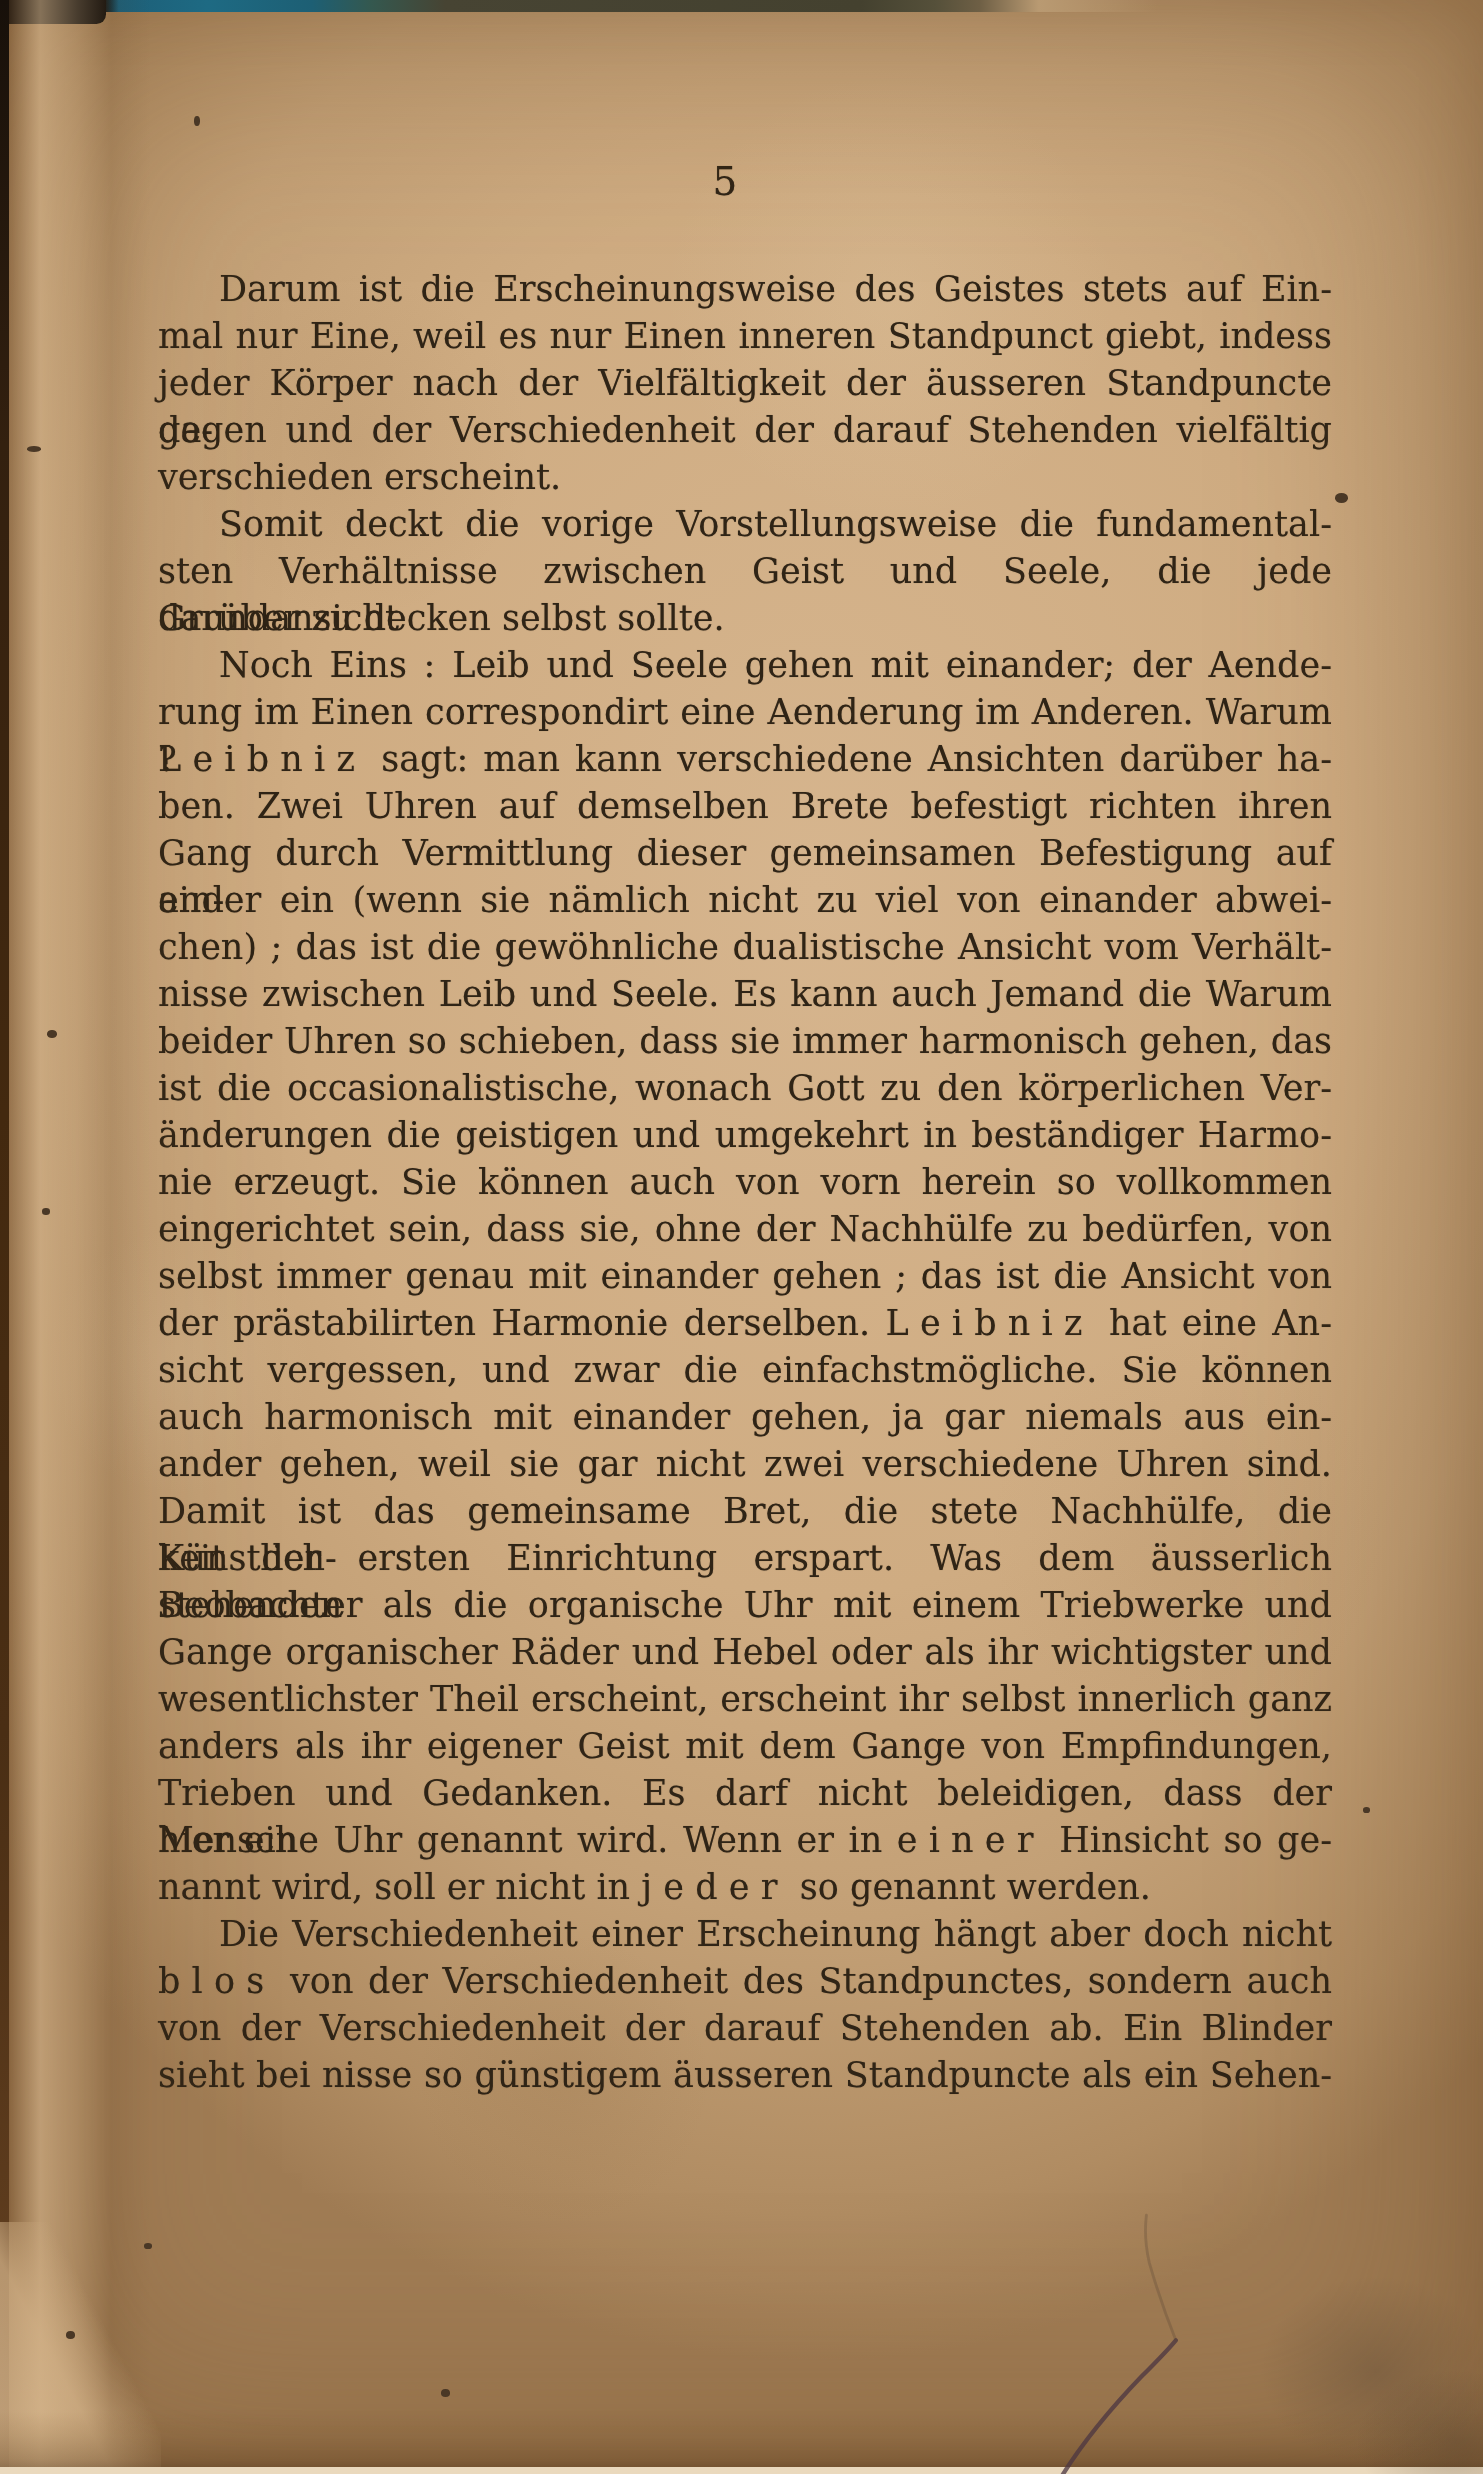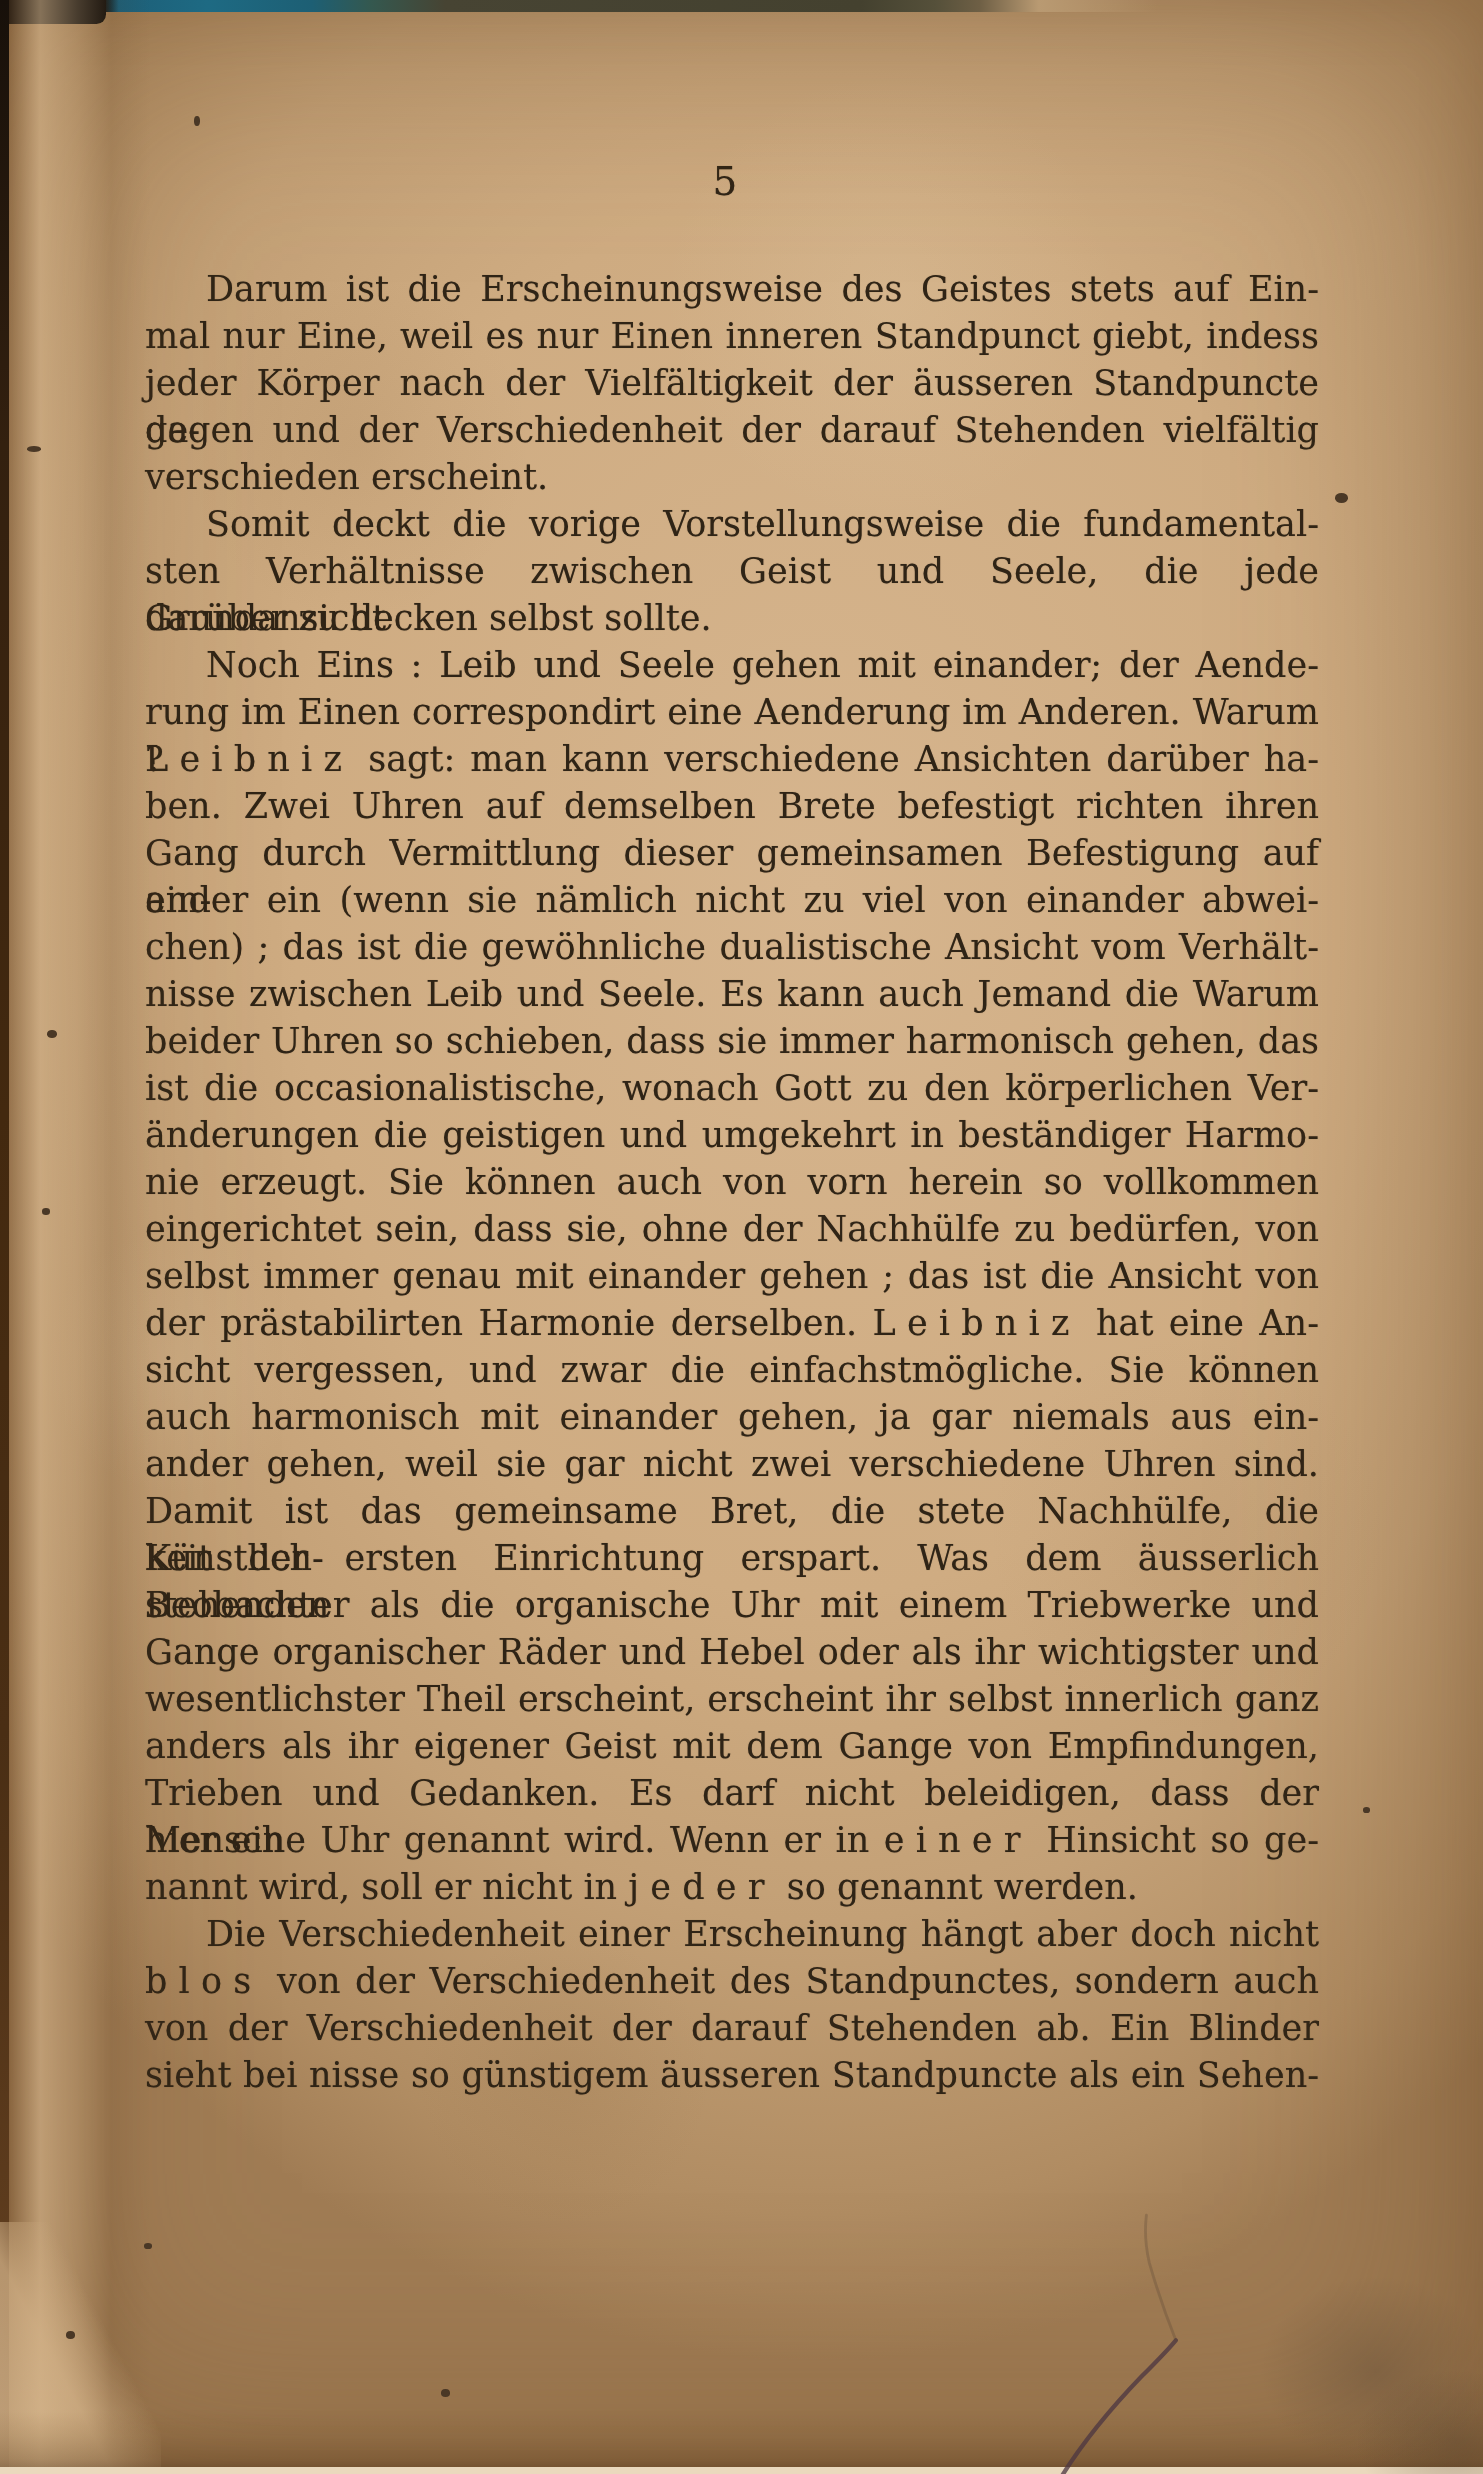--- a/index.html
+++ b/index.html
@@ -45,21 +45,21 @@
     background:linear-gradient(180deg, rgba(120,85,45,0) 0%, rgba(120,85,45,.18) 45%, rgba(100,68,34,.34) 85%, rgba(80,52,24,.42) 100%);}
   .bottom-light{position:absolute;left:0;bottom:0;width:100%;height:8.5px;background:#ead9bd;}
   .smudge{position:absolute;pointer-events:none;border-radius:50%;}
   .smudge.s1{left:1261px;top:2276px;width:228px;height:190px;
     background:radial-gradient(closest-side, rgba(88,70,52,.34), rgba(88,70,52,0));}
   .smudge.s2{left:1356px;top:2370px;width:199px;height:142px;
     background:radial-gradient(closest-side, rgba(70,55,40,.30), rgba(70,55,40,0));}
   
   .page-number{position:absolute;left:144px;top:159px;width:1162px;text-align:center;
     font-size:39px;color:#2f2416;text-shadow:0 0 0.9px rgba(47,36,22,.45);}
-  .text-block{position:absolute;left:145px;top:266px;width:1174px;
+  .text-block{position:absolute;left:158px;top:266px;width:1174px;
     font-size:35px;color:#2f2416;text-shadow:0 0 0.9px rgba(47,36,22,.40);}
   .line{height:47px;line-height:47px;text-align:justify;text-align-last:justify;white-space:normal;}
   .line.indent{padding-left:61px;}
   .line.noj{text-align-last:left;}
   .sperr{letter-spacing:.32em;margin-top:40px;}
   .speck{position:absolute;border-radius:50%;background:#4a3826;pointer-events:none;}
   .pen-svg{position:absolute;left:0;top:0;pointer-events:none;}
 </style>
 </head>
 <body>

